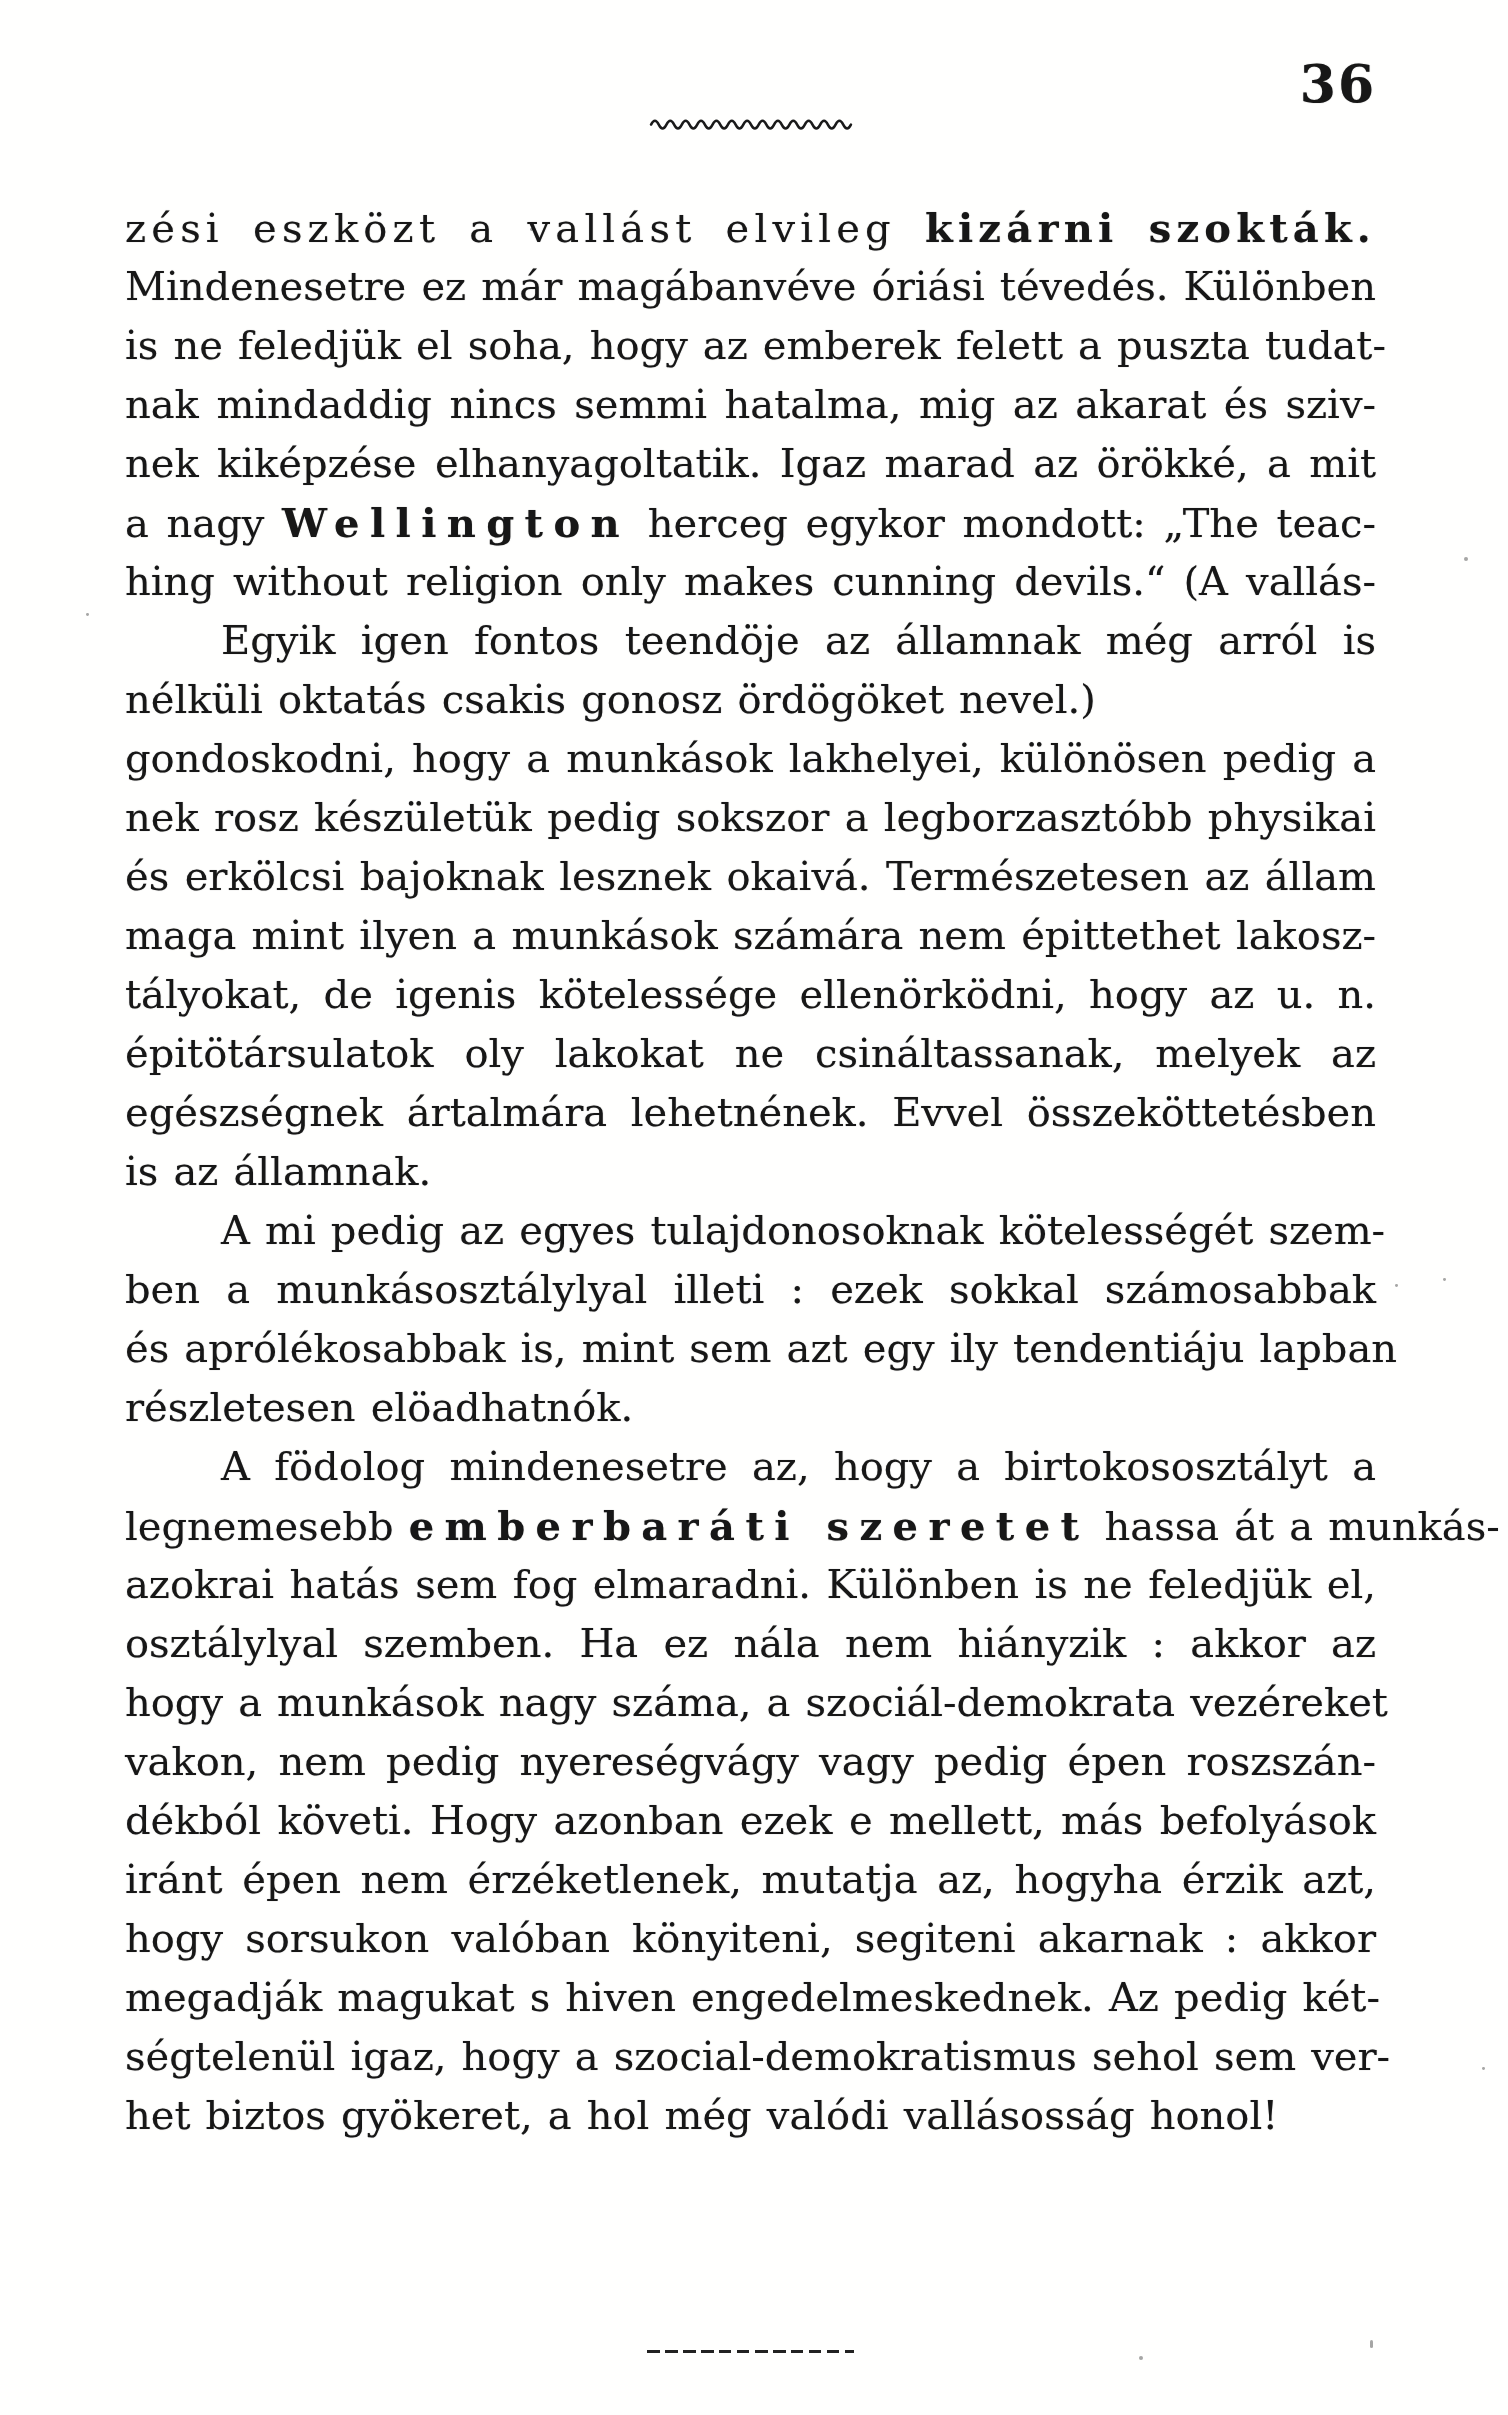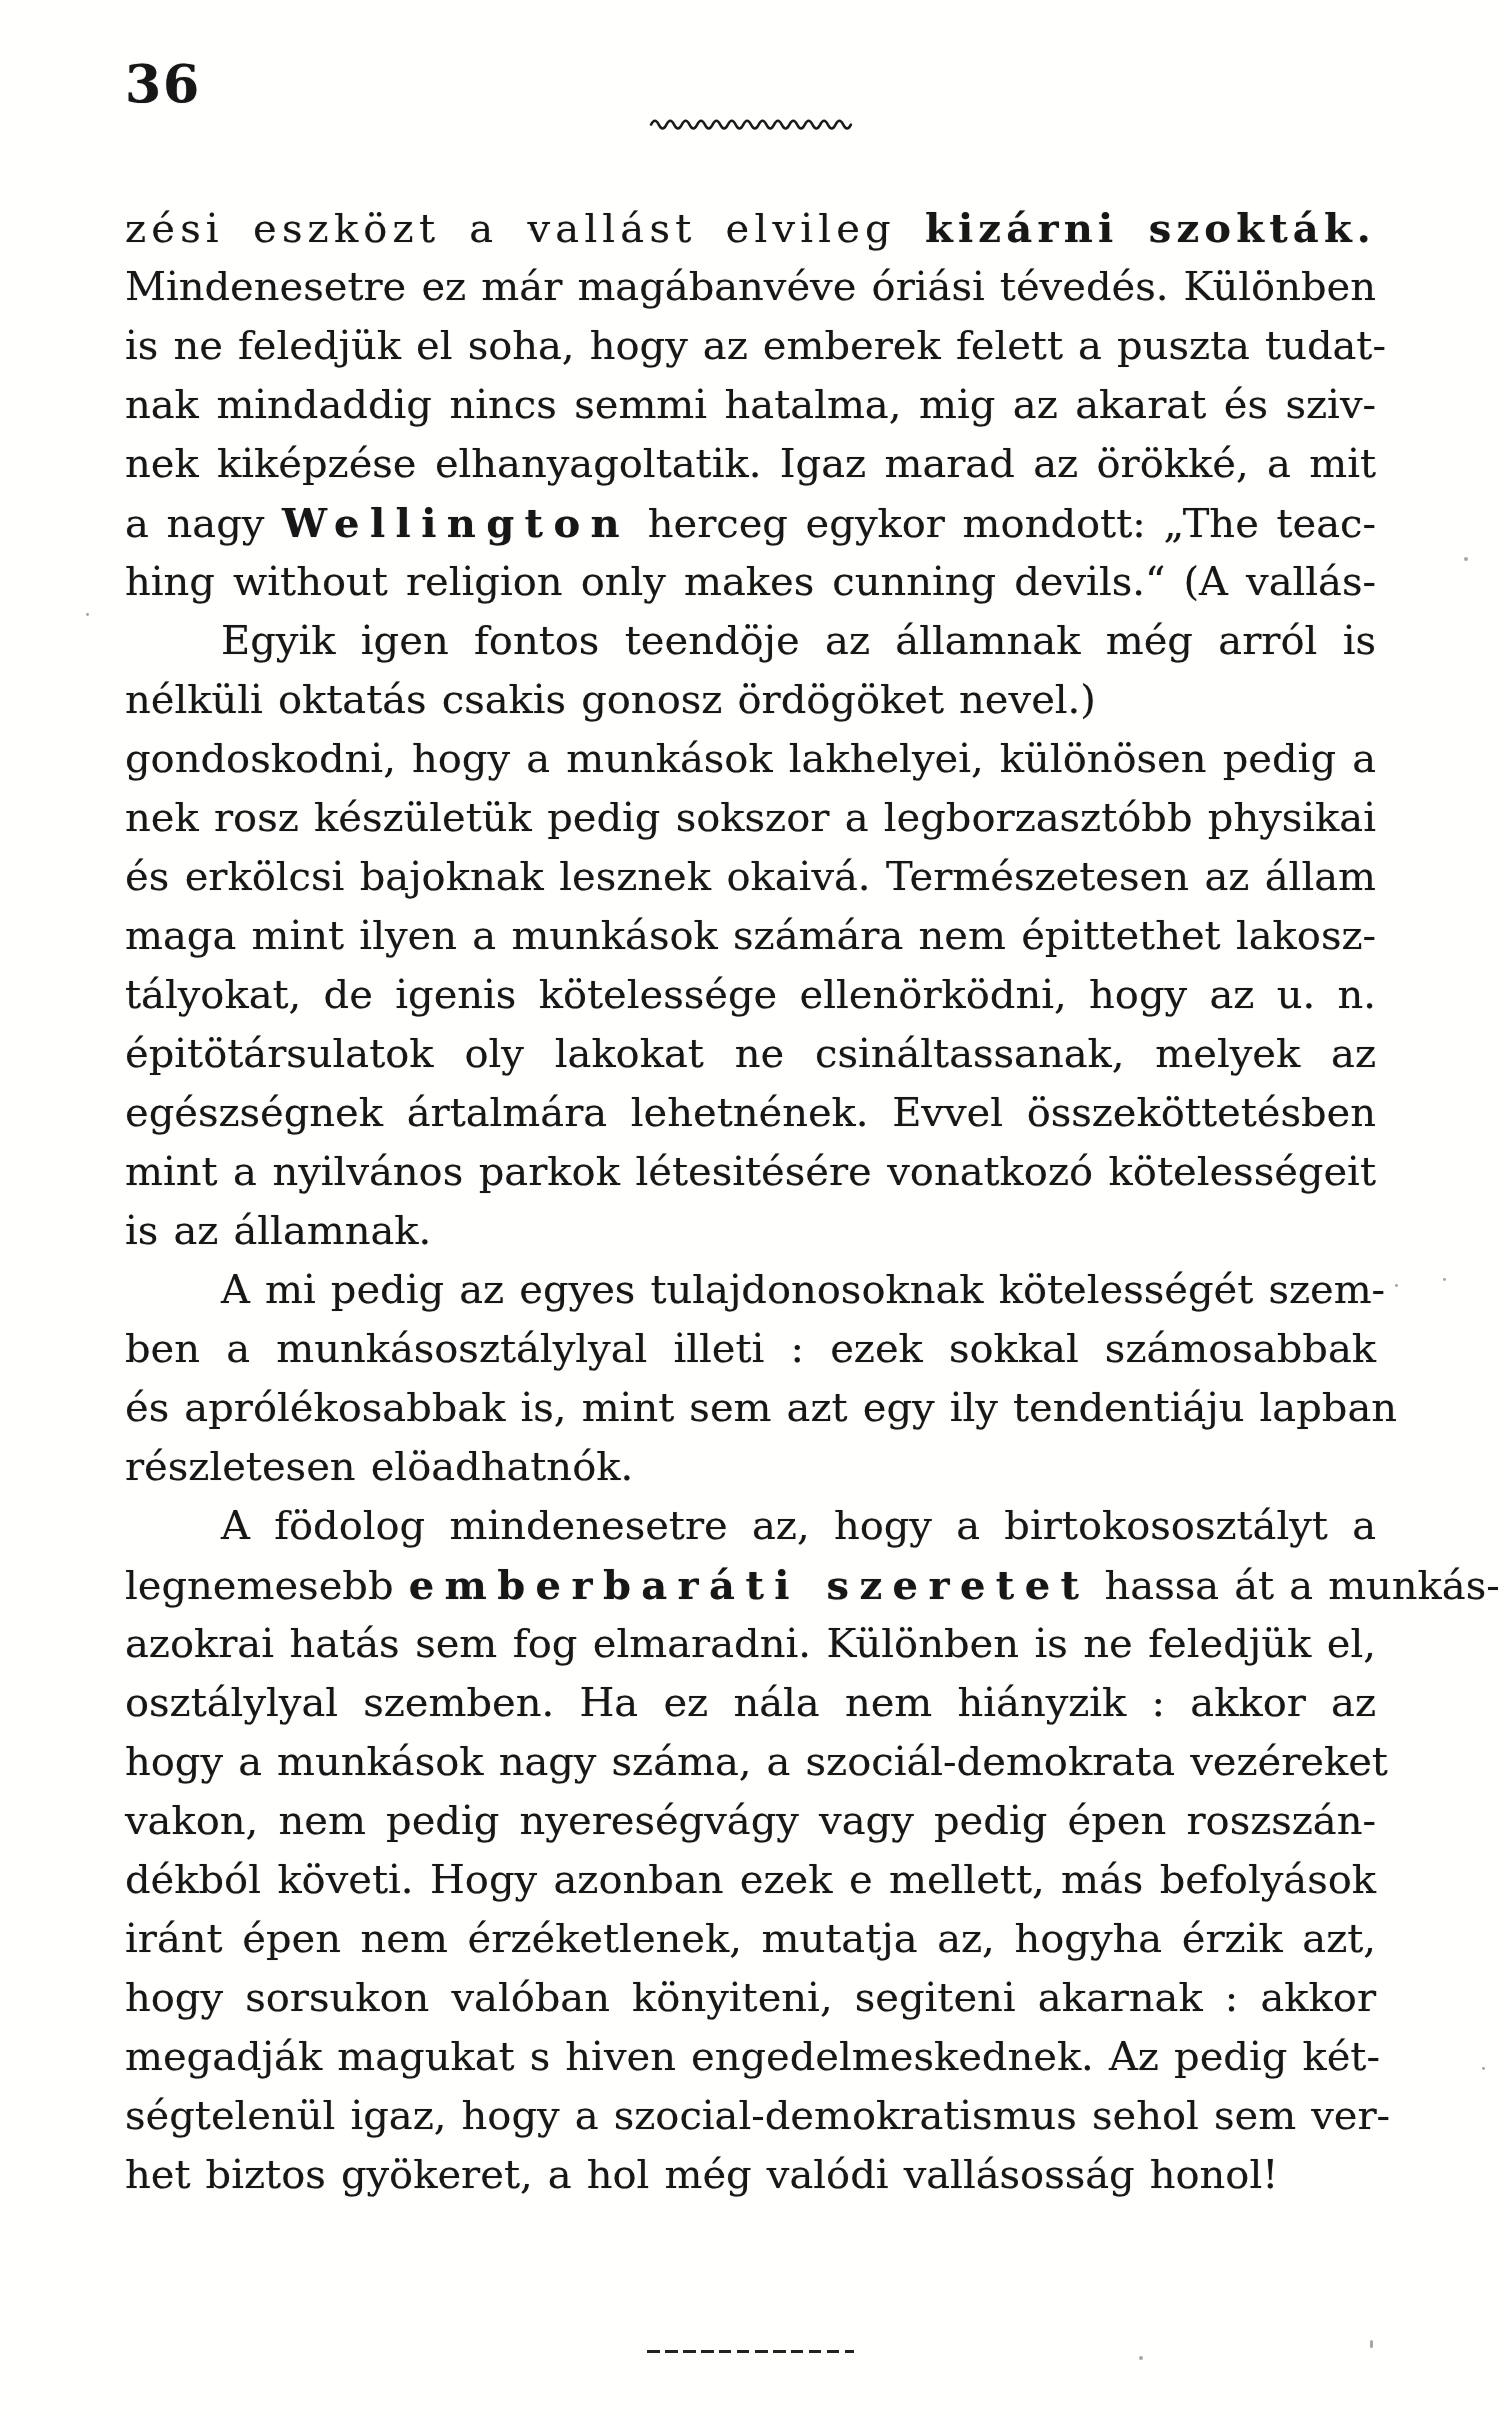--- a/index.html
+++ b/index.html
@@ -15,21 +15,21 @@
     background:var(--paper);
     font-family:"DejaVu Serif","Liberation Serif",serif;
     color:var(--ink);
     overflow:hidden;
   }
   .header{
     position:absolute;
     left:125px;
     top:58px;
     width:1251px;
-    text-align:left;
+    text-align:right;
   }
   .page-number{
     font-size:52px;
     line-height:1;
     font-weight:700;
     letter-spacing:1.9px;
     text-shadow:0 0 1px rgba(0,0,0,.45);
   }
   .squiggle{
     display:block;
@@ -98,21 +98,20 @@
       <div class="line"><span>hing without religion only makes cunning devils.“ (A vallás-</span></div>
       <div class="line indent"><span>Egyik igen fontos teendöje az államnak még arról is</span></div>
       <div class="line end"><span>nélküli oktatás csakis gonosz ördögöket nevel.)</span></div>
       <div class="line"><span>gondoskodni, hogy a munkások lakhelyei, különösen pedig a</span></div>
       <div class="line"><span>nek rosz készületük pedig sokszor a legborzasztóbb physikai</span></div>
       <div class="line"><span>és erkölcsi bajoknak lesznek okaivá. Természetesen az állam</span></div>
       <div class="line"><span>maga mint ilyen a munkások számára nem épittethet lakosz-</span></div>
       <div class="line"><span>tályokat, de igenis kötelessége ellenörködni, hogy az u. n.</span></div>
       <div class="line"><span>épitötársulatok oly lakokat ne csináltassanak, melyek az</span></div>
       <div class="line"><span>egészségnek ártalmára lehetnének. Evvel összeköttetésben</span></div>
-      <div class="line"><span>mint a nyilvános parkok létesitésére vonatkozó kötelességeit</span></div>
       <div class="line end"><span>is az államnak.</span></div>
       <div class="line indent"><span>A mi pedig az egyes tulajdonosoknak kötelességét szem-</span></div>
       <div class="line"><span>ben a munkásosztálylyal illeti : ezek sokkal számosabbak</span></div>
       <div class="line"><span>és aprólékosabbak is, mint sem azt egy ily tendentiáju lapban</span></div>
       <div class="line end"><span>részletesen elöadhatnók.</span></div>
       <div class="line indent"><span>A födolog mindenesetre az, hogy a birtokososztályt a</span></div>
       <div class="line"><span>legnemesebb </span><span class="sp2">emberbaráti szeretet</span><span> hassa át a munkás-</span></div>
       <div class="line"><span>azokrai hatás sem fog elmaradni. Különben is ne feledjük el,</span></div>
       <div class="line"><span>osztálylyal szemben. Ha ez nála nem hiányzik : akkor az</span></div>
       <div class="line"><span>hogy a munkások nagy száma, a szociál-demokrata vezéreket</span></div>

